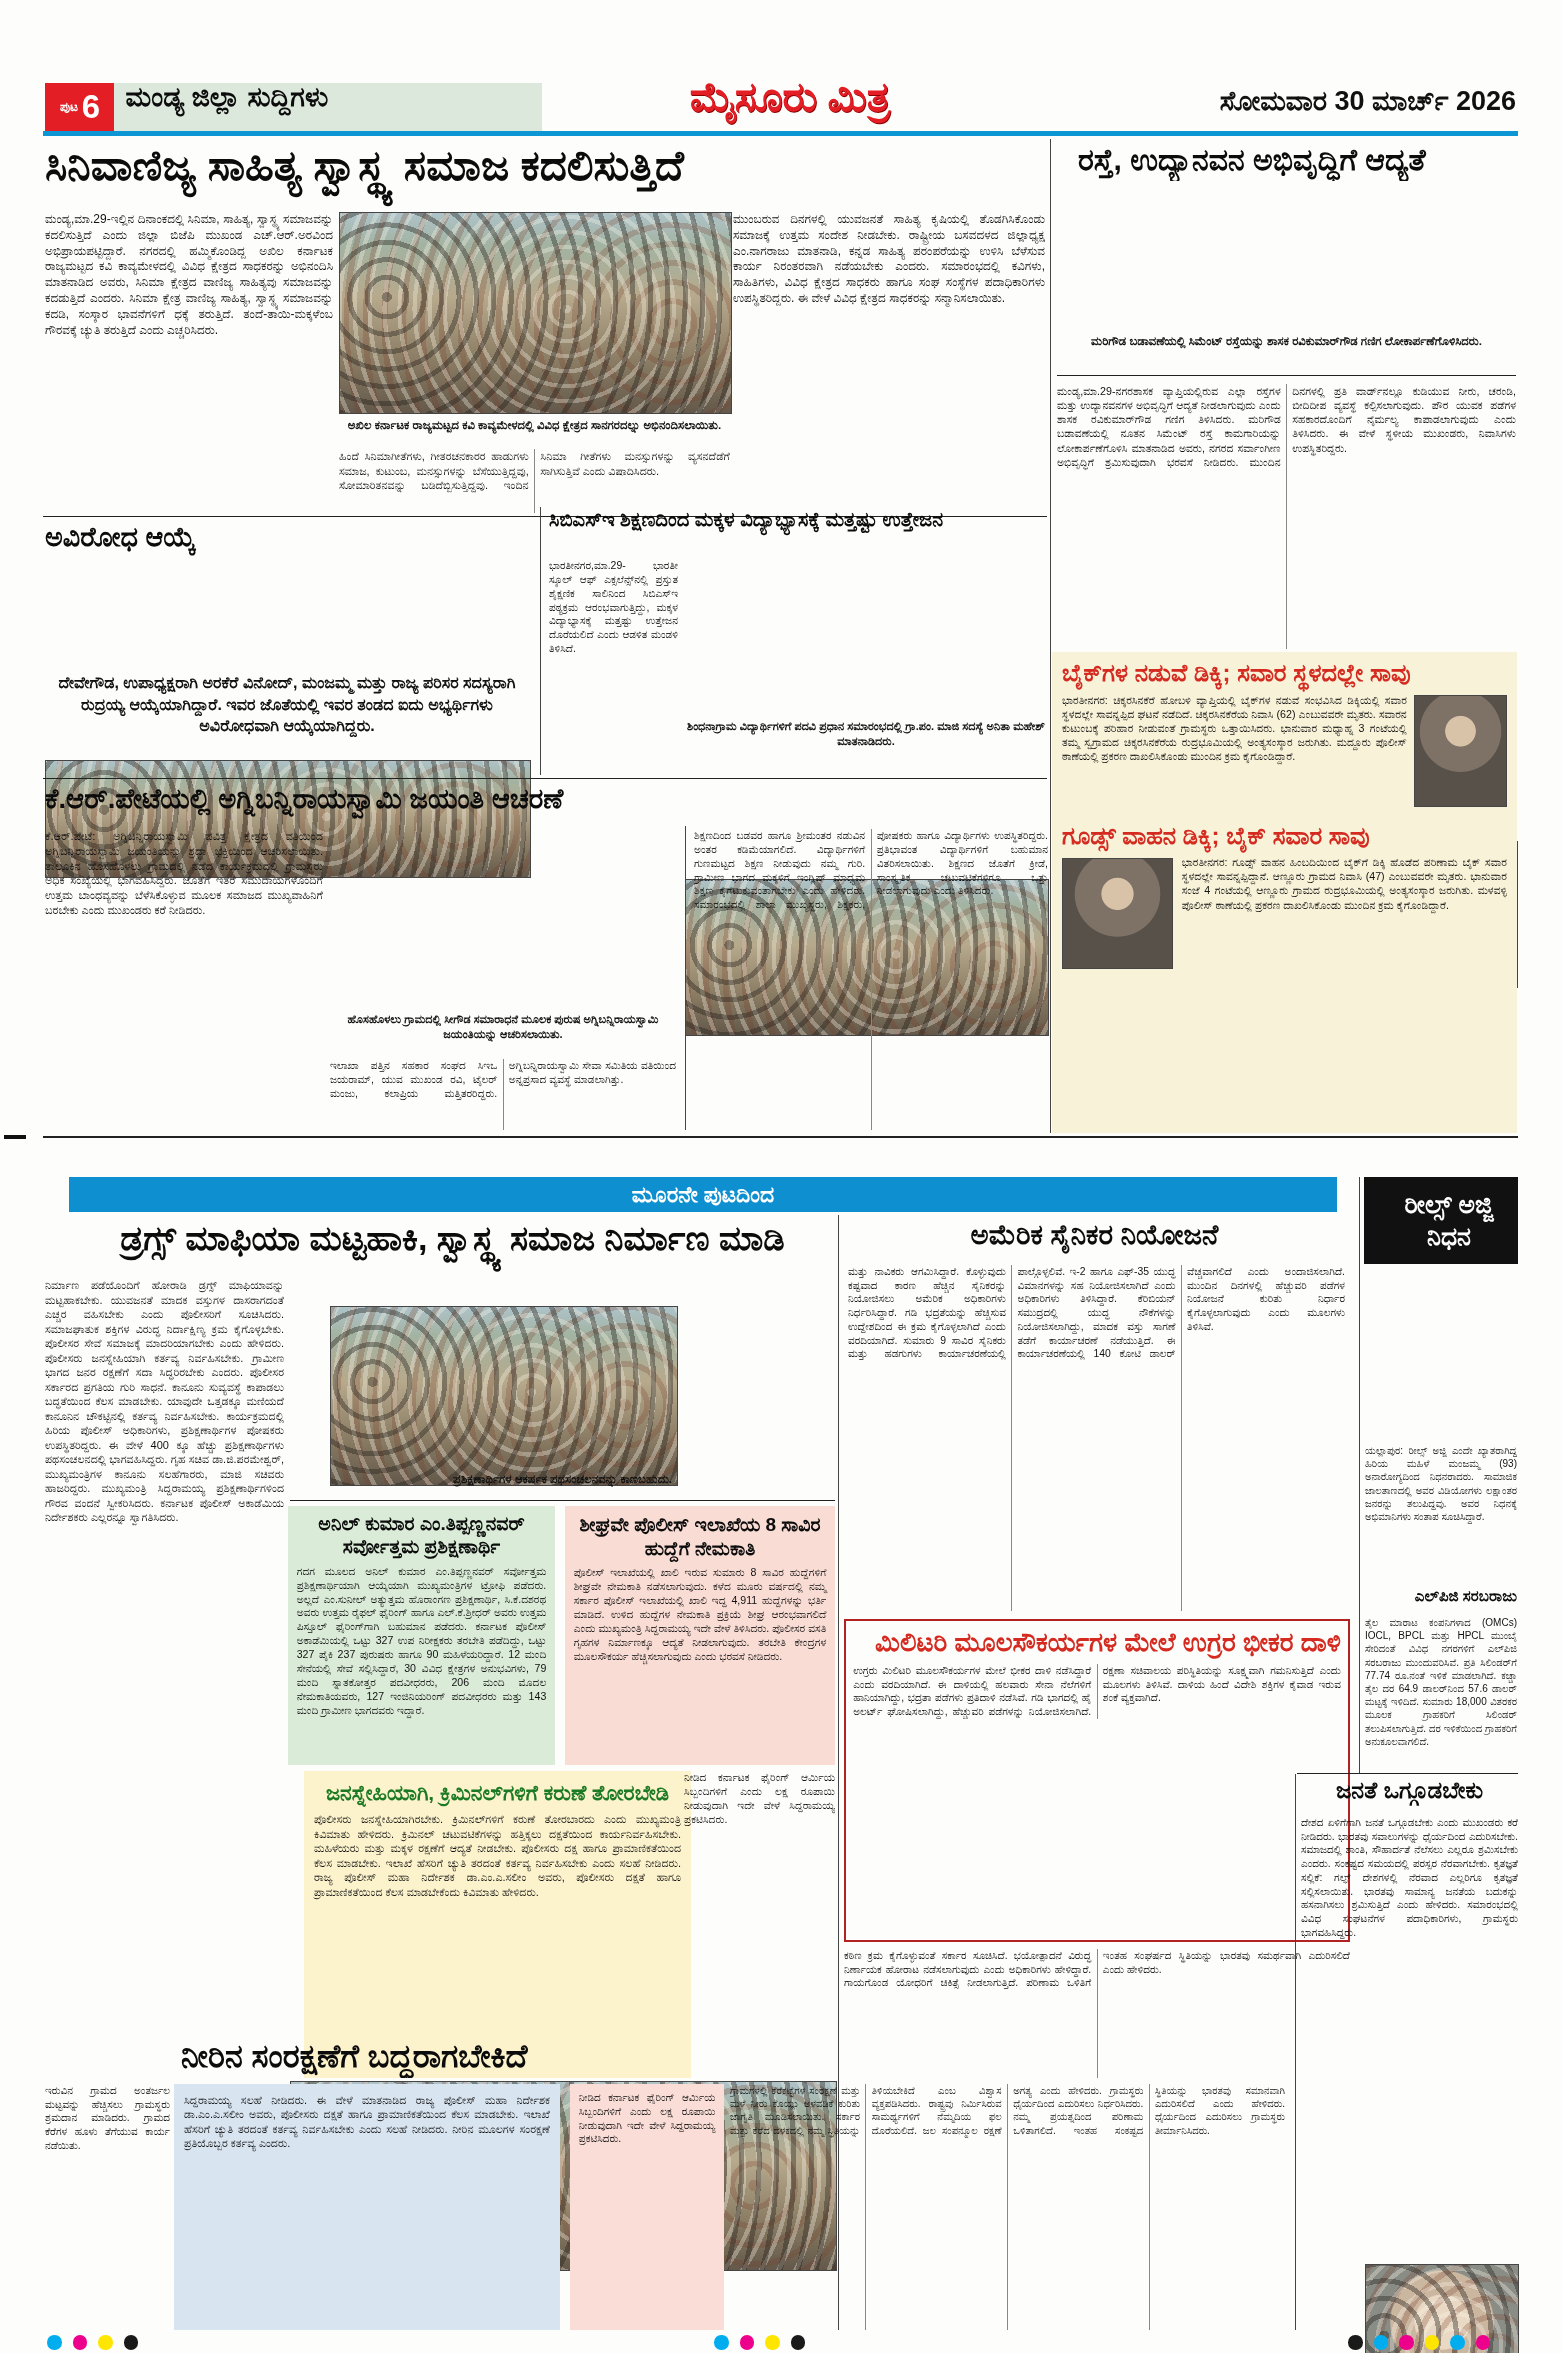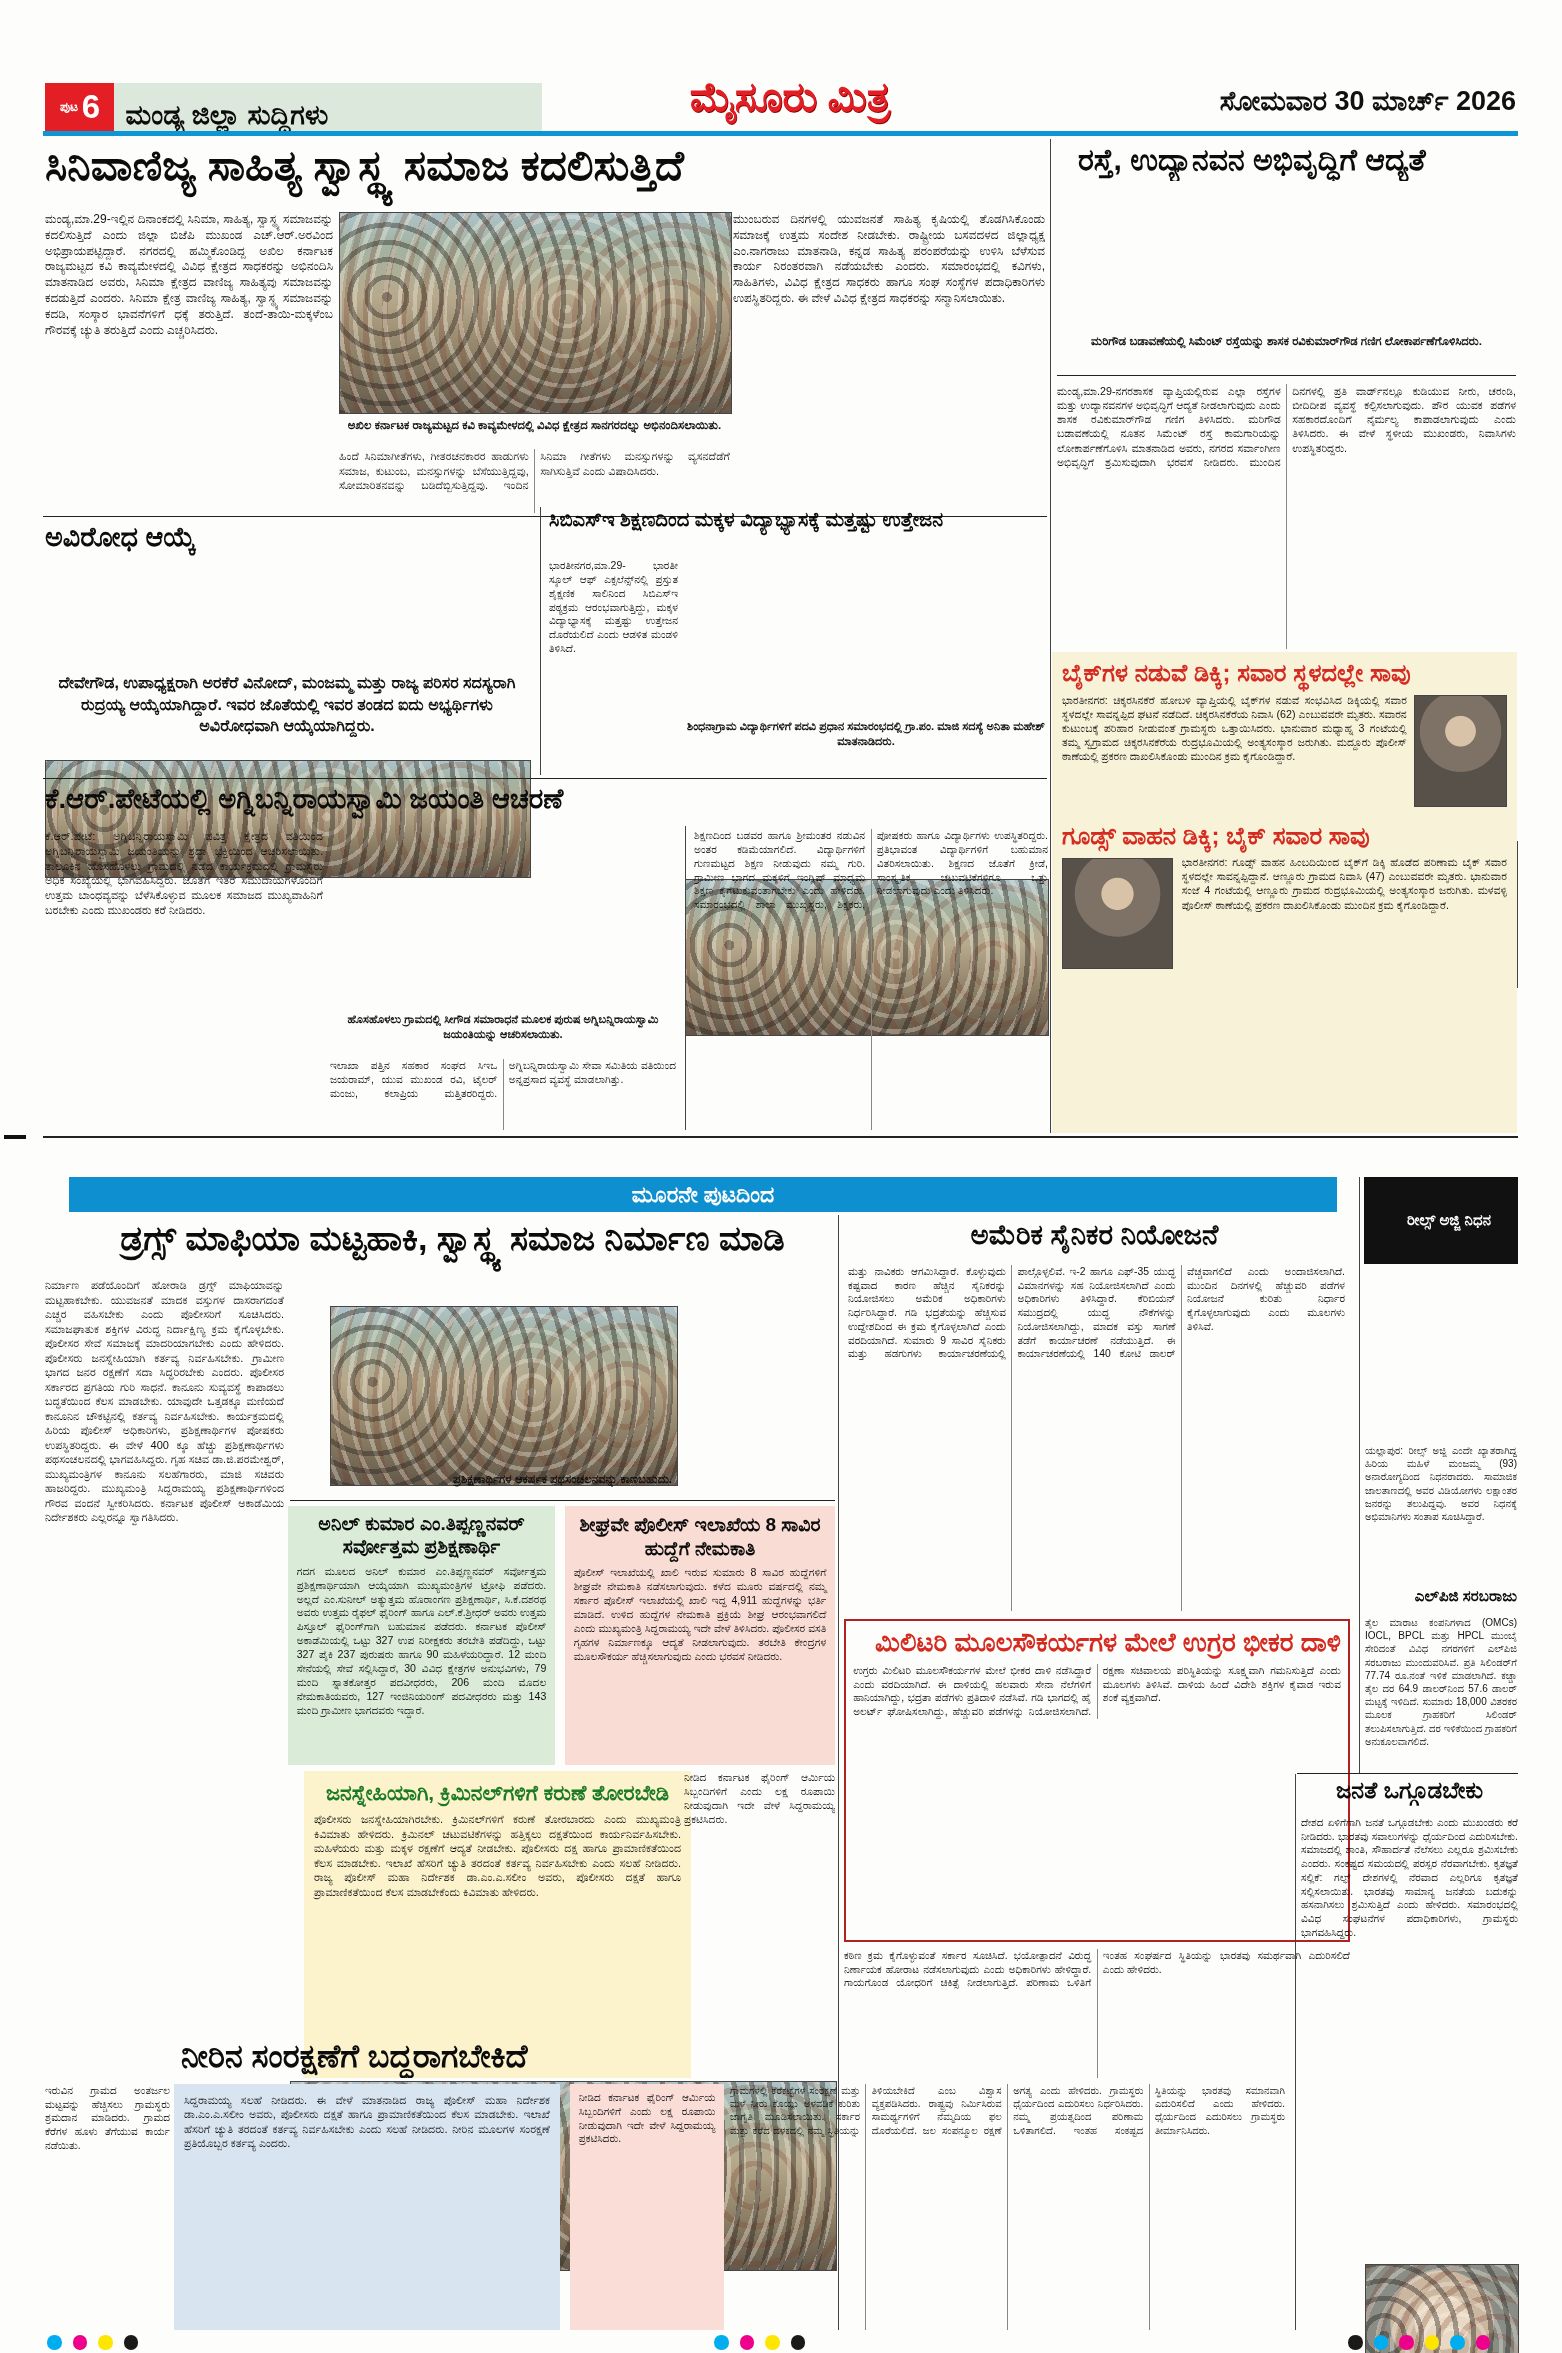--- a/index.html
+++ b/index.html
@@ -35,21 +35,21 @@
 </style>
 </head>
 <body>
 
 <div class="page">
 
   <div class="abs boxband" style="left:45px;top:83px;width:70px;height:48px;background:#e31e24;color:#fff;">
     <span style="font-size:12.3px;font-weight:bold;margin-right:3.6px;">ಪುಟ</span>
     <span style="font-size:33px;font-weight:bold;">6</span>
   </div>
-  <div class="abs" style="left:114px;top:83px;width:428px;height:48px;background:#dce8dc;display:flex;align-items:flex-end;">
+  <div class="abs" style="left:114px;top:83px;width:428px;height:48px;background:#dce8dc;display:flex;align-items:flex-start;">
     <span class="hl" style="font-size:27px;padding-left:11.6px;">ಮಂಡ್ಯ ಜಿಲ್ಲಾ ಸುದ್ದಿಗಳು</span>
   </div>
   <div class="abs c" style="left:638px;top:67px;width:304px;height:61px;color:#e31e24;font-weight:bold;font-size:41px;line-height:61px;font-family:'Liberation Serif',serif;text-shadow:0.7px 0.7px 0 #8b0000;">ಮೈಸೂರು ಮಿತ್ರ</div>
   <div class="abs" style="left:1116px;top:86px;width:400px;height:38px;font-weight:bold;font-size:27px;text-align:right;">ಸೋಮವಾರ 30 ಮಾರ್ಚ್ 2026</div>
   <div class="abs" style="left:43px;top:131px;width:1475px;height:5px;background:#0d96d4;"></div>
 
   <div class="abs hl" style="left:45px;top:143px;width:1002px;height:61px;font-size:42px;">ಸಿನಿವಾಣಿಜ್ಯ ಸಾಹಿತ್ಯ ಸ್ವಾಸ್ಥ್ಯ ಸಮಾಜ ಕದಲಿಸುತ್ತಿದೆ</div>
   <div class="abs j" style="left:45px;top:212px;width:288px;height:301px;font-size:12px;overflow:hidden;">ಮಂಡ್ಯ,ಮಾ.29-ಇಲ್ಲಿನ ದಿನಾಂಕದಲ್ಲಿ ಸಿನಿಮಾ, ಸಾಹಿತ್ಯ, ಸ್ವಾಸ್ಥ್ಯ ಸಮಾಜವನ್ನು ಕದಲಿಸುತ್ತಿದೆ ಎಂದು ಜಿಲ್ಲಾ ಬಿಜೆಪಿ ಮುಖಂಡ ಎಚ್.ಆರ್.ಅರವಿಂದ ಅಭಿಪ್ರಾಯಪಟ್ಟಿದ್ದಾರೆ. ನಗರದಲ್ಲಿ ಹಮ್ಮಿಕೊಂಡಿದ್ದ ಅಖಿಲ ಕರ್ನಾಟಕ ರಾಜ್ಯಮಟ್ಟದ ಕವಿ ಕಾವ್ಯಮೇಳದಲ್ಲಿ ವಿವಿಧ ಕ್ಷೇತ್ರದ ಸಾಧಕರನ್ನು ಅಭಿನಂದಿಸಿ ಮಾತನಾಡಿದ ಅವರು, ಸಿನಿಮಾ ಕ್ಷೇತ್ರದ ವಾಣಿಜ್ಯ ಸಾಹಿತ್ಯವು ಸಮಾಜವನ್ನು ಕದಡುತ್ತಿದೆ ಎಂದರು. ಸಿನಿಮಾ ಕ್ಷೇತ್ರ ವಾಣಿಜ್ಯ ಸಾಹಿತ್ಯ, ಸ್ವಾಸ್ಥ್ಯ ಸಮಾಜವನ್ನು ಕದಡಿ, ಸಂಸ್ಕಾರ ಭಾವನೆಗಳಿಗೆ ಧಕ್ಕೆ ತರುತ್ತಿದೆ. ತಂದೆ-ತಾಯಿ-ಮಕ್ಕಳೆಂಬ ಗೌರವಕ್ಕೆ ಚ್ಯುತಿ ತರುತ್ತಿದೆ ಎಂದು ಎಚ್ಚರಿಸಿದರು.</div>
   <div class="abs photo" style="left:339px;top:212px;width:391px;height:200px;"></div>
   <div class="abs cap" style="left:339px;top:417px;width:391px;height:29px;font-size:11.6px;">ಅಖಿಲ ಕರ್ನಾಟಕ ರಾಜ್ಯಮಟ್ಟದ ಕವಿ ಕಾವ್ಯಮೇಳದಲ್ಲಿ ವಿವಿಧ ಕ್ಷೇತ್ರದ ಸಾನಗರದಲ್ನು ಅಭಿನಂದಿಸಲಾಯಿತು.</div>
@@ -99,21 +99,21 @@
     </div>
   </div>
 
   <div class="abs rule-h" style="left:43px;top:1136px;width:1475px;height:2.2px;"></div>
   <div class="abs" style="left:4.3px;top:1135px;width:22px;height:4.3px;background:#111;"></div>
 
   <div class="abs boxband" style="left:69px;top:1177px;width:1268px;height:35px;background:#0d8fd0;">
     <span style="color:#fff;font-weight:bold;font-size:22px;">ಮೂರನೇ ಪುಟದಿಂದ</span>
   </div>
   <div class="abs boxband" style="left:1364px;top:1177px;width:154px;height:87px;background:#111;">
-    <span style="color:#fff;font-weight:bold;font-size:15px;text-align:center;line-height:1.25;margin-left:16px;">ರೀಲ್ಸ್ ಅಜ್ಜಿ ನಿಧನ</span>
+    <span style="color:#fff;font-weight:bold;font-size:25px;text-align:center;line-height:1.25;margin-left:16px;">ರೀಲ್ಸ್ ಅಜ್ಜಿ ನಿಧನ</span>
   </div>
 
   <div class="abs hl c" style="left:69px;top:1220px;width:767px;height:51px;font-size:34px;">ಡ್ರಗ್ಸ್ ಮಾಫಿಯಾ ಮಟ್ಟಹಾಕಿ, ಸ್ವಾಸ್ಥ್ಯ ಸಮಾಜ ನಿರ್ಮಾಣ ಮಾಡಿ</div>
   <div class="abs j" style="left:45px;top:1278px;width:239px;height:757px;font-size:11px;overflow:hidden;">ನಿರ್ಮಾಣ ಪಡೆಯೊಂದಿಗೆ ಹೋರಾಡಿ ಡ್ರಗ್ಸ್ ಮಾಫಿಯಾವನ್ನು ಮಟ್ಟಹಾಕಬೇಕು. ಯುವಜನತೆ ಮಾದಕ ವಸ್ತುಗಳ ದಾಸರಾಗದಂತೆ ಎಚ್ಚರ ವಹಿಸಬೇಕು ಎಂದು ಪೊಲೀಸರಿಗೆ ಸೂಚಿಸಿದರು. ಸಮಾಜಘಾತುಕ ಶಕ್ತಿಗಳ ವಿರುದ್ಧ ನಿರ್ದಾಕ್ಷಿಣ್ಯ ಕ್ರಮ ಕೈಗೊಳ್ಳಬೇಕು. ಪೊಲೀಸರ ಸೇವೆ ಸಮಾಜಕ್ಕೆ ಮಾದರಿಯಾಗಬೇಕು ಎಂದು ಹೇಳಿದರು. ಪೊಲೀಸರು ಜನಸ್ನೇಹಿಯಾಗಿ ಕರ್ತವ್ಯ ನಿರ್ವಹಿಸಬೇಕು. ಗ್ರಾಮೀಣ ಭಾಗದ ಜನರ ರಕ್ಷಣೆಗೆ ಸದಾ ಸಿದ್ಧರಿರಬೇಕು ಎಂದರು. ಪೊಲೀಸರ ಸರ್ಕಾರದ ಪ್ರಗತಿಯ ಗುರಿ ಸಾಧನೆ. ಕಾನೂನು ಸುವ್ಯವಸ್ಥೆ ಕಾಪಾಡಲು ಬದ್ಧತೆಯಿಂದ ಕೆಲಸ ಮಾಡಬೇಕು. ಯಾವುದೇ ಒತ್ತಡಕ್ಕೂ ಮಣಿಯದೆ ಕಾನೂನಿನ ಚೌಕಟ್ಟಿನಲ್ಲಿ ಕರ್ತವ್ಯ ನಿರ್ವಹಿಸಬೇಕು. ಕಾರ್ಯಕ್ರಮದಲ್ಲಿ ಹಿರಿಯ ಪೊಲೀಸ್ ಅಧಿಕಾರಿಗಳು, ಪ್ರಶಿಕ್ಷಣಾರ್ಥಿಗಳ ಪೋಷಕರು ಉಪಸ್ಥಿತರಿದ್ದರು. ಈ ವೇಳೆ 400 ಕ್ಕೂ ಹೆಚ್ಚು ಪ್ರಶಿಕ್ಷಣಾರ್ಥಿಗಳು ಪಥಸಂಚಲನದಲ್ಲಿ ಭಾಗವಹಿಸಿದ್ದರು. ಗೃಹ ಸಚಿವ ಡಾ.ಜಿ.ಪರಮೇಶ್ವರ್, ಮುಖ್ಯಮಂತ್ರಿಗಳ ಕಾನೂನು ಸಲಹೆಗಾರರು, ಮಾಜಿ ಸಚಿವರು ಹಾಜರಿದ್ದರು. ಮುಖ್ಯಮಂತ್ರಿ ಸಿದ್ದರಾಮಯ್ಯ ಪ್ರಶಿಕ್ಷಣಾರ್ಥಿಗಳಿಂದ ಗೌರವ ವಂದನೆ ಸ್ವೀಕರಿಸಿದರು. ಕರ್ನಾಟಕ ಪೊಲೀಸ್ ಅಕಾಡೆಮಿಯ ನಿರ್ದೇಶಕರು ಎಲ್ಲರನ್ನೂ ಸ್ವಾಗತಿಸಿದರು.</div>
   <div class="abs photo" style="left:290px;top:1277px;width:545px;height:188px;"></div>
   <div class="abs cap" style="left:290px;top:1471px;width:545px;height:29px;font-size:11.6px;border-bottom:1.4px solid #222;">ಪ್ರಶಿಕ್ಷಣಾರ್ಥಿಗಳ ಆಕರ್ಷಕ ಪಥಸಂಚಲನವನ್ನು ಕಾಣಬಹುದು.</div>
 
   <div class="abs greenbox" style="left:288px;top:1506px;width:267px;height:259px;padding:7.2px 8.7px;box-sizing:border-box;overflow:hidden;">
     <div class="hl c" style="font-size:19px;line-height:1.2;">ಅನಿಲ್ ಕುಮಾರ ಎಂ.ತಿಪ್ಪಣ್ಣನವರ್ ಸರ್ವೋತ್ತಮ ಪ್ರಶಿಕ್ಷಣಾರ್ಥಿ</div>
     <div class="j" style="font-size:10.6px;margin-top:5.8px;">ಗದಗ ಮೂಲದ ಅನಿಲ್ ಕುಮಾರ ಎಂ.ತಿಪ್ಪಣ್ಣನವರ್ ಸರ್ವೋತ್ತಮ ಪ್ರಶಿಕ್ಷಣಾರ್ಥಿಯಾಗಿ ಆಯ್ಕೆಯಾಗಿ ಮುಖ್ಯಮಂತ್ರಿಗಳ ಟ್ರೋಫಿ ಪಡೆದರು. ಅಲ್ಲದೆ ಎಂ.ಸುನೀಲ್ ಅತ್ಯುತ್ತಮ ಹೊರಾಂಗಣ ಪ್ರಶಿಕ್ಷಣಾರ್ಥಿ, ಸಿ.ಕೆ.ದಶರಥ ಅವರು ಉತ್ತಮ ರೈಫಲ್ ಫೈರಿಂಗ್ ಹಾಗೂ ಎಲ್.ಕೆ.ಶ್ರೀಧರ್ ಅವರು ಉತ್ತಮ ಪಿಸ್ತೂಲ್ ಫೈರಿಂಗ್‌ಗಾಗಿ ಬಹುಮಾನ ಪಡೆದರು. ಕರ್ನಾಟಕ ಪೊಲೀಸ್ ಅಕಾಡೆಮಿಯಲ್ಲಿ ಒಟ್ಟು 327 ಉಪ ನಿರೀಕ್ಷಕರು ತರಬೇತಿ ಪಡೆದಿದ್ದು, ಒಟ್ಟು 327 ಪೈಕಿ 237 ಪುರುಷರು ಹಾಗೂ 90 ಮಹಿಳೆಯರಿದ್ದಾರೆ. 12 ಮಂದಿ ಸೇನೆಯಲ್ಲಿ ಸೇವೆ ಸಲ್ಲಿಸಿದ್ದಾರೆ, 30 ವಿವಿಧ ಕ್ಷೇತ್ರಗಳ ಅನುಭವಿಗಳು, 79 ಮಂದಿ ಸ್ನಾತಕೋತ್ತರ ಪದವೀಧರರು, 206 ಮಂದಿ ಮೊದಲ ನೇಮಕಾತಿಯವರು, 127 ಇಂಜಿನಿಯರಿಂಗ್ ಪದವೀಧರರು ಮತ್ತು 143 ಮಂದಿ ಗ್ರಾಮೀಣ ಭಾಗದವರು ಇದ್ದಾರೆ.</div>

